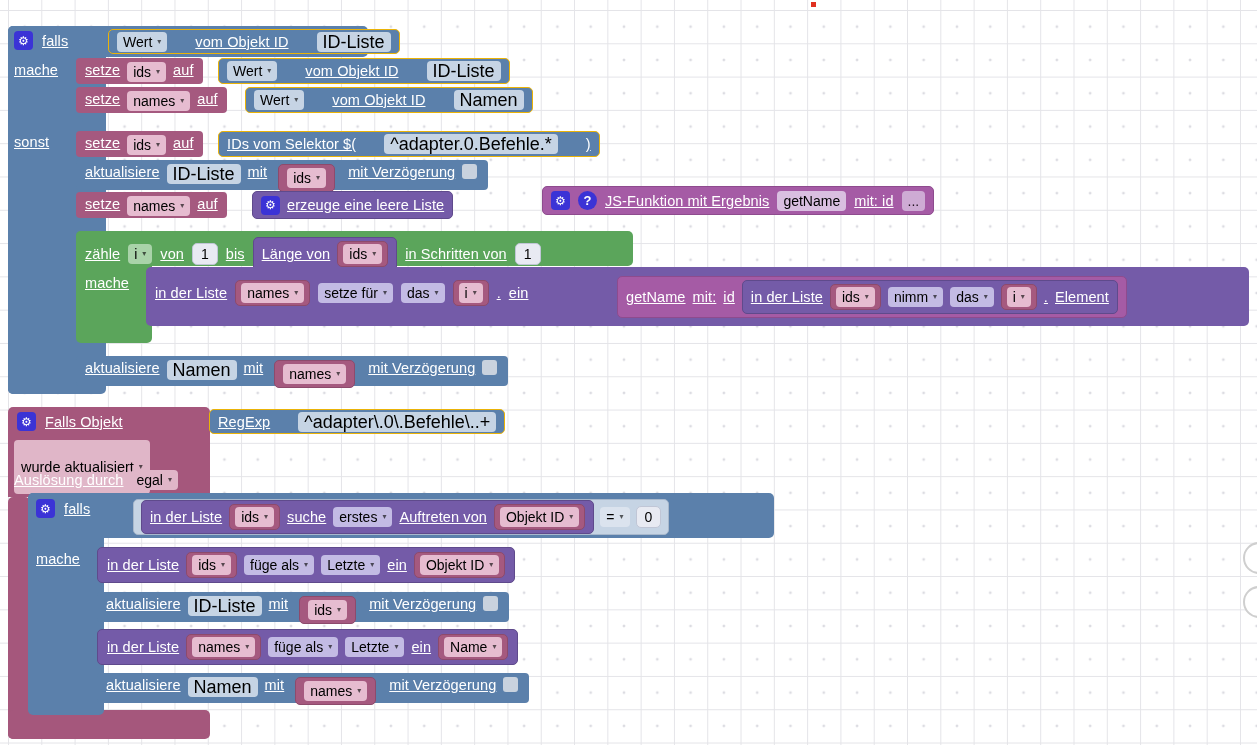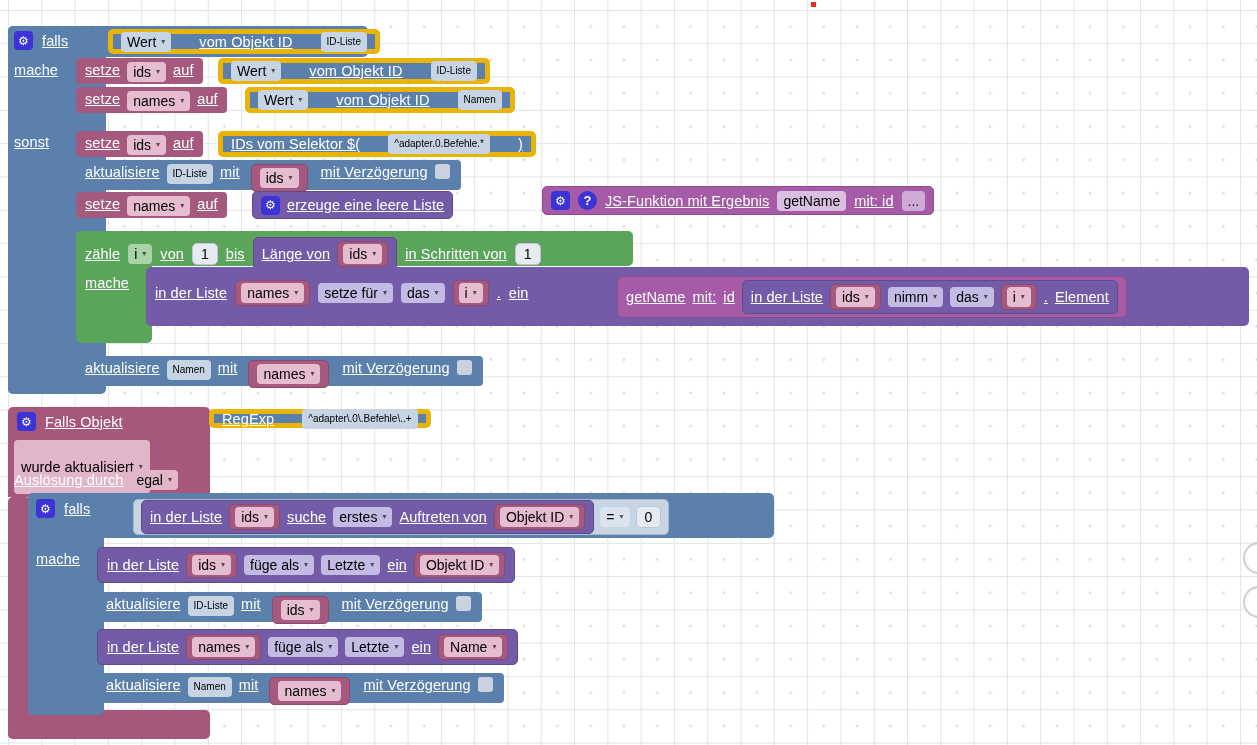--- a/index.html
+++ b/index.html
@@ -26,21 +26,21 @@
   .canvas{position:absolute;inset:0;}
 
   
   .blk{position:absolute;box-sizing:border-box;}
   .row{display:flex;align-items:center;white-space:nowrap;}
   .lbl{color:#ffffff;font-size:14.5px;letter-spacing:.1px;text-decoration:underline;}
 
   
   .field{
     display:inline-flex;align-items:center;gap:4px;
-    border-radius:4px;padding:1px 6px;font-size:10px;color:#000;
+    border-radius:4px;padding:1px 6px;font-size:18px;color:#000;
     background:#ffffff;line-height:18px;
   }
   .field.txt{background:#c6d4e4;color:#000;border-radius:4px;padding:1px 6px;}
   .caret{font-size:8px;opacity:.62;line-height:1;}
 
   
   .dd{display:inline-flex;align-items:center;gap:5px;border-radius:4px;padding:1px 6px;font-size:14px;color:#000;line-height:18px;}
   .dd.ctl{background:#c6d4e4;}
   .dd.var{background:#e6bcd0;}
   .dd.lst{background:#c3bbe4;}
@@ -58,21 +58,21 @@
     color:#ffffff;font-size:12px;line-height:1;flex:none;
   }
   .helpic{
     width:19px;height:19px;border-radius:50%;background:#3b33d6;
     display:inline-flex;align-items:center;justify-content:center;
     color:#ffffff;font-size:13px;font-weight:bold;line-height:1;flex:none;
   }
 
   
   .vb{border-radius:5px;display:inline-flex;align-items:center;padding:3px 8px;gap:7px;box-sizing:border-box;}
-  .vb.ctl{background:#5b80ab;border:5px solid #eab308;gap:28px;}
+  .vb.ctl{background:#5b80ab;border:1px solid #eab308;gap:28px;}
   .vb.var{background:#a5597f;border:1px solid #8d4a6c;}
   .vb.lst{background:#745ba8;border:1px solid #5f4a8c;}
   .vb.pur{background:#a55ba5;border:1px solid #8e4b8e;}
   .vb.num{background:#e8eaf2;border:1px solid #c0c6d6;}
   .vb.log{background:#c6d4e4;border:1px solid #a8b8cc;}
 
   
   .sb{border-radius:4px;display:flex;align-items:flex-start;padding:4px 9px;gap:7px;box-sizing:border-box;}
   .sb.ctl{background:#5b80ab;}
   .sb.var{background:#a5597f;}
@@ -299,21 +299,21 @@
   </div>
 
   <div class="cont trg" style="left:8px;top:407px;width:202px;height:90px;border-radius:5px 5px 0 0;"></div>
   <div class="cont trg" style="left:8px;top:497px;width:22px;height:242px;"></div>
   <div class="cont trg" style="left:8px;top:710px;width:202px;height:29px;"></div>
 
   <div class="row blk" style="left:17px;top:412px;gap:9px;">
     <span class="gear">⚙</span>
     <span class="lbl">Falls Objekt</span>
   </div>
-  <div class="vb ctl blk" style="left:209px;top:409px;height:19px;">
+  <div class="vb ctl blk" style="left:209px;top:409px;height:25px;">
     <span class="lbl">RegExp</span>
     <span class="field txt">^adapter\.0\.Befehle\..+</span>
   </div>
   <div class="blk" style="left:14px;top:440px;">
     <span class="dd trg" style="font-size:14.5px;padding:18px 7px;">
       <span>wurde aktualisiert</span>
       <span class="caret">▾</span>
     </span>
   </div>
   <div class="row blk" style="left:14px;top:470px;gap:7px;">

